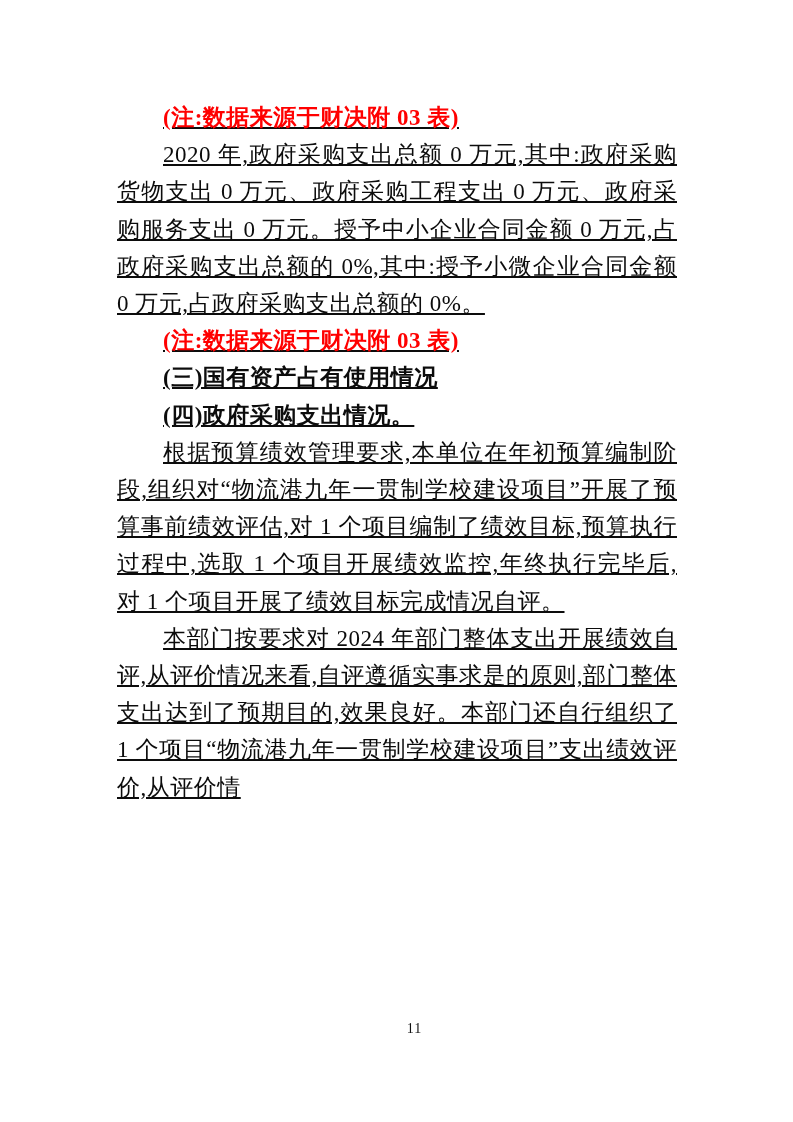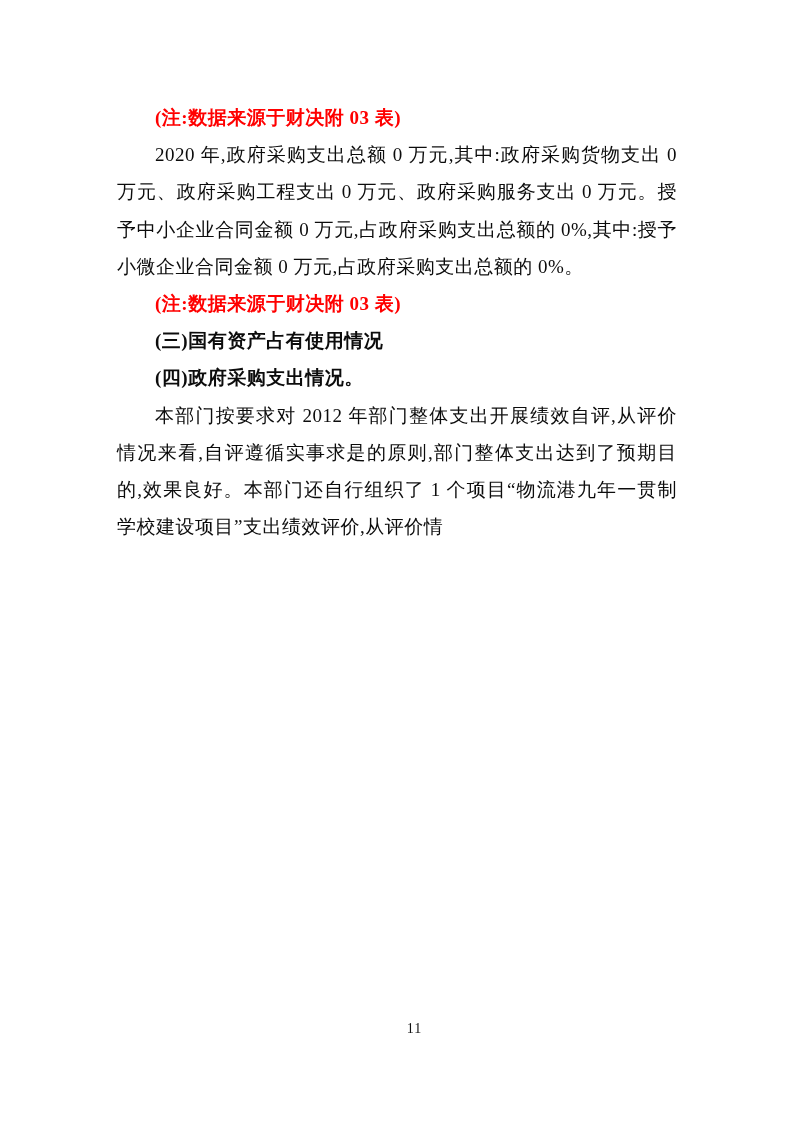--- a/index.html
+++ b/index.html
@@ -14,24 +14,25 @@
     background: #ffffff;
     overflow: hidden;
     font-family: "Liberation Serif", "DejaVu Serif", serif;
   }
   .content {
     position: absolute;
     left: 117px;
     top: 99px;
     width: 560px;
     color: #0c0c0c;
-    font-size: 19px;
+    font-size: 23px;
     line-height: 37.2px;
     letter-spacing: 0.5px;
     text-align: justify;
+    text-decoration: underline;
   }
   .content p {
     margin: 0;
     padding: 0;
     text-indent: 2em;
   }
   .heading {
     font-weight: bold;
     color: #0c0c0c;
   }
@@ -59,16 +60,17 @@
 </head>
 <body>
 
 <div class="page">
   <main class="content">
     <p class="note">(注:数据来源于财决附 03 表)</p>
     <p class="body-para">2020 年,政府采购支出总额 0 万元,其中:政府采购货物支出 0 万元、政府采购工程支出 0 万元、政府采购服务支出 0 万元。授予中小企业合同金额 0 万元,占政府采购支出总额的 0%,其中:授予小微企业合同金额 0 万元,占政府采购支出总额的 0%。</p>
     <p class="note">(注:数据来源于财决附 03 表)</p>
     <p class="heading">(三)国有资产占有使用情况</p>
     <p class="heading">(四)政府采购支出情况。</p>
-    <p class="body-para">本部门按要求对 2012 年部门整体支出开展绩效自评,从评价情况来看,自评遵循实事求是的原则,部门整体支出达到了预期目的,效果良好。本部门还自行组织了 1 个项目“物流港九年一贯制学校建设项目”支出绩效评价,从评价情</p>
+    <p class="body-para">根据预算绩效管理要求,本单位在年初预算编制阶段,组织对“物流港九年一贯制学校建设项目”开展了预算事前绩效评估,对 1 个项目编制了绩效目标,预算执行过程中,选取 1 个项目开展绩效监控,年终执行完毕后,对 1 个项目开展了绩效目标完成情况自评。</p>
+    <p class="body-para">本部门按要求对 2024 年部门整体支出开展绩效自评,从评价情况来看,自评遵循实事求是的原则,部门整体支出达到了预期目的,效果良好。本部门还自行组织了 1 个项目“物流港九年一贯制学校建设项目”支出绩效评价,从评价情</p>
   </main>
   <footer class="pagenum">11</footer>
 </div>
 
 </body></html>

